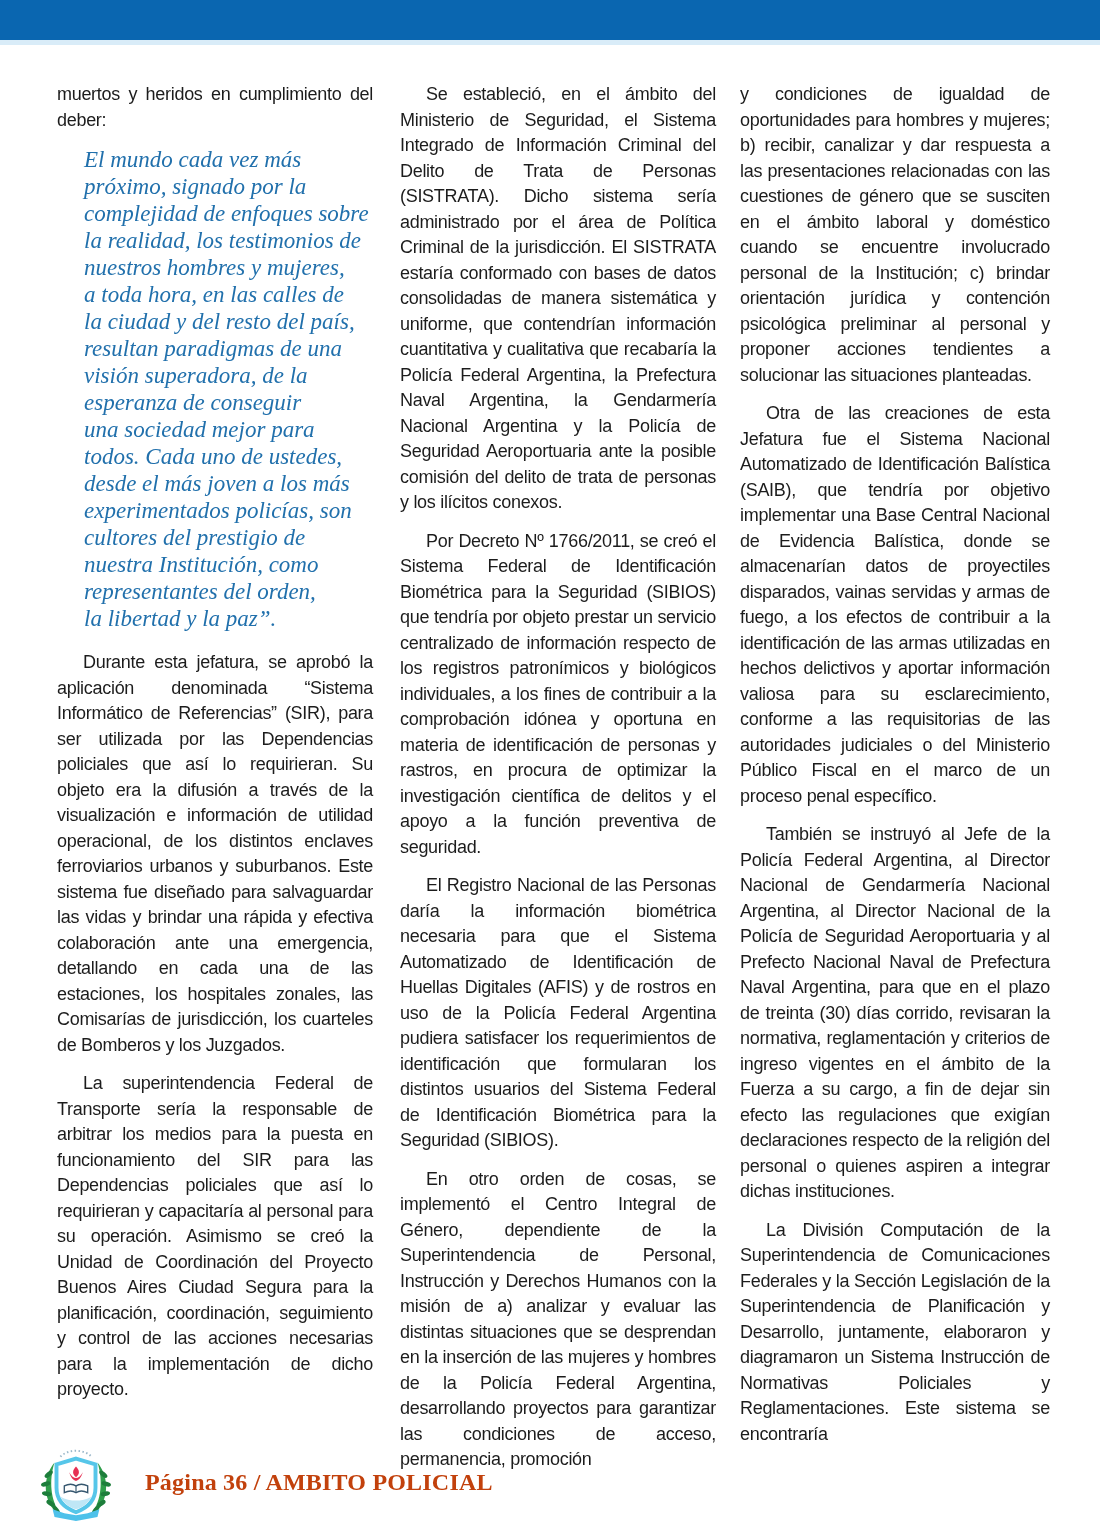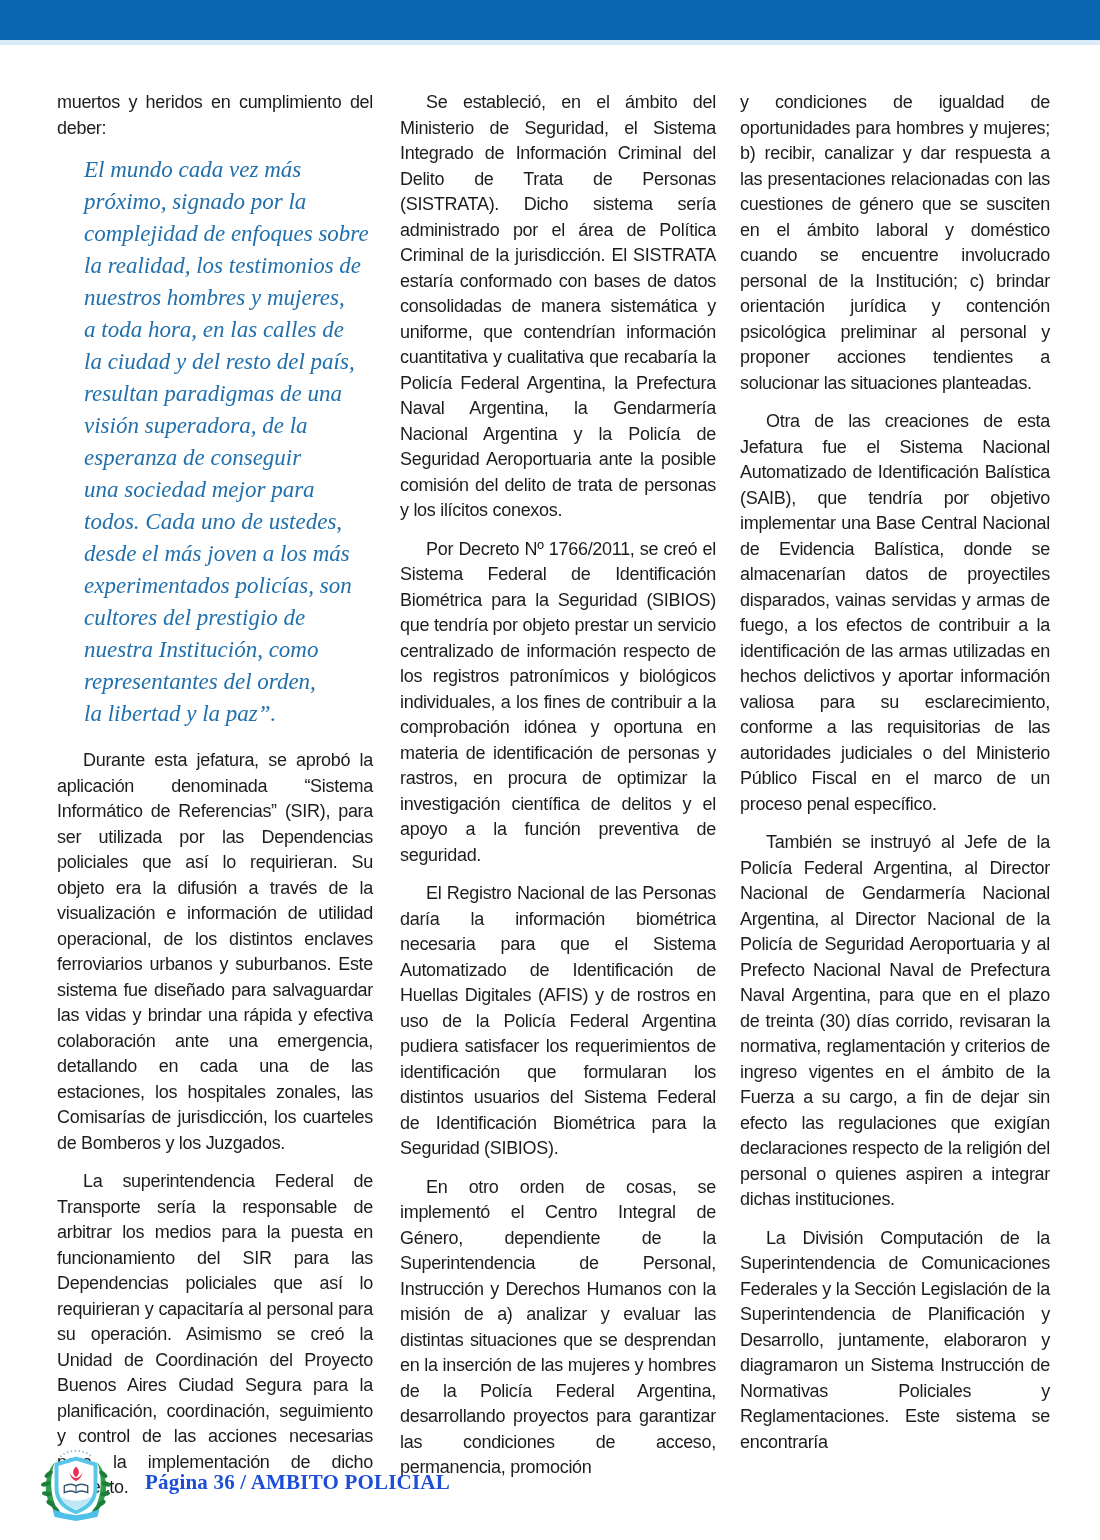--- a/index.html
+++ b/index.html
@@ -21,43 +21,43 @@
   .col{
     position:absolute;top:82px;
     width:316px;
     font-size:18px;line-height:25.5px;letter-spacing:-0.3px;
     color:#1c1c1c;
     text-align:justify;
   }
   .col-1{left:57px;}
   .col-2{left:400px;}
   .col-3{left:740px;width:310px;}
-  .para{margin:8px 0 13px 0;text-indent:26px;}
+  .para{margin:0 0 13px 0;text-indent:26px;}
   .para.no-indent{text-indent:0;}
   .quote{
     margin:13px 0 18px 0;
     padding-left:27px;
     font-family:"Liberation Serif",serif;
     font-style:italic;
-    font-size:23px;line-height:32px;letter-spacing:0;
+    font-size:23px;line-height:27px;letter-spacing:0;
     color:#2170ac;
     text-align:left;
     white-space:pre-line;
   }
   .footer{
     position:absolute;left:37px;top:1441px;
     display:flex;align-items:center;
   }
   .footer-logo{width:78px;height:82px;flex:0 0 auto;}
   .footer-label{
     margin-left:30px;
     font-family:"Liberation Serif",serif;
     font-weight:bold;
-    font-size:21px;
-    color:#1d4ed8;
+    font-size:24px;
+    color:#c2410c;
     letter-spacing:0.2px;
   }
 </style>
 </head>
 <body>
 
 <div class="page">
 
   <div class="topbar"></div>
   <div class="topbar-accent"></div>

